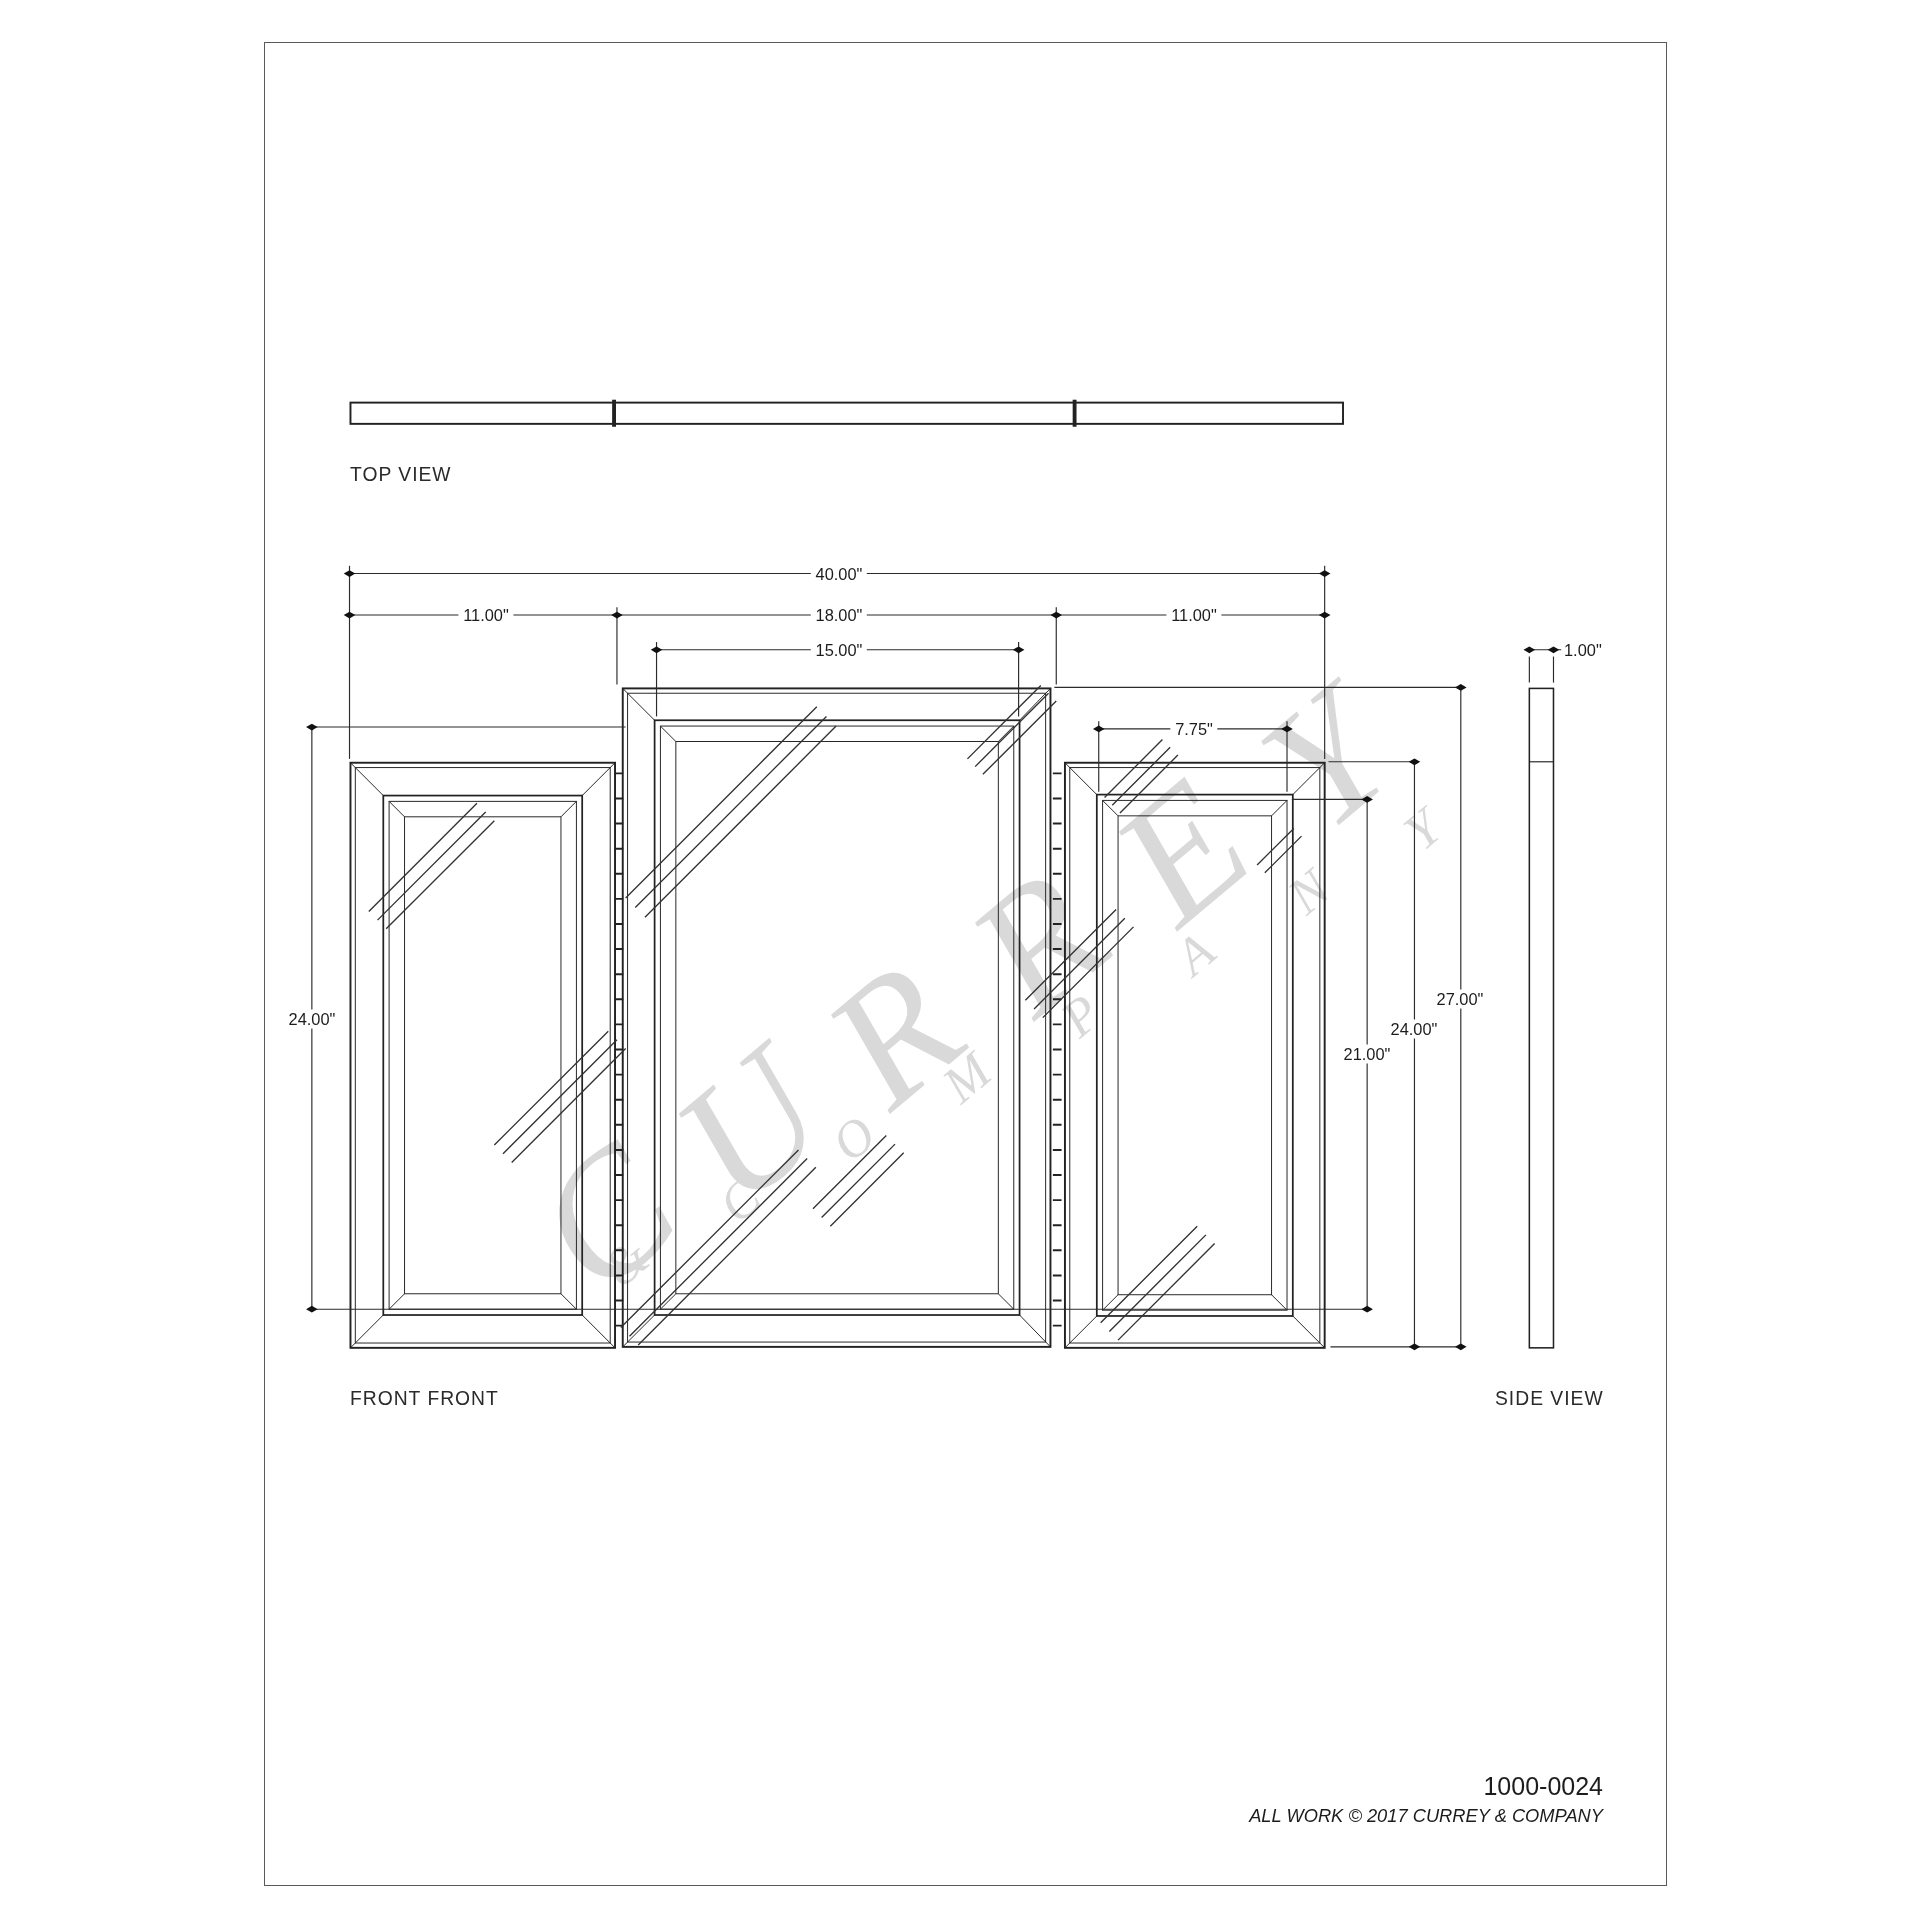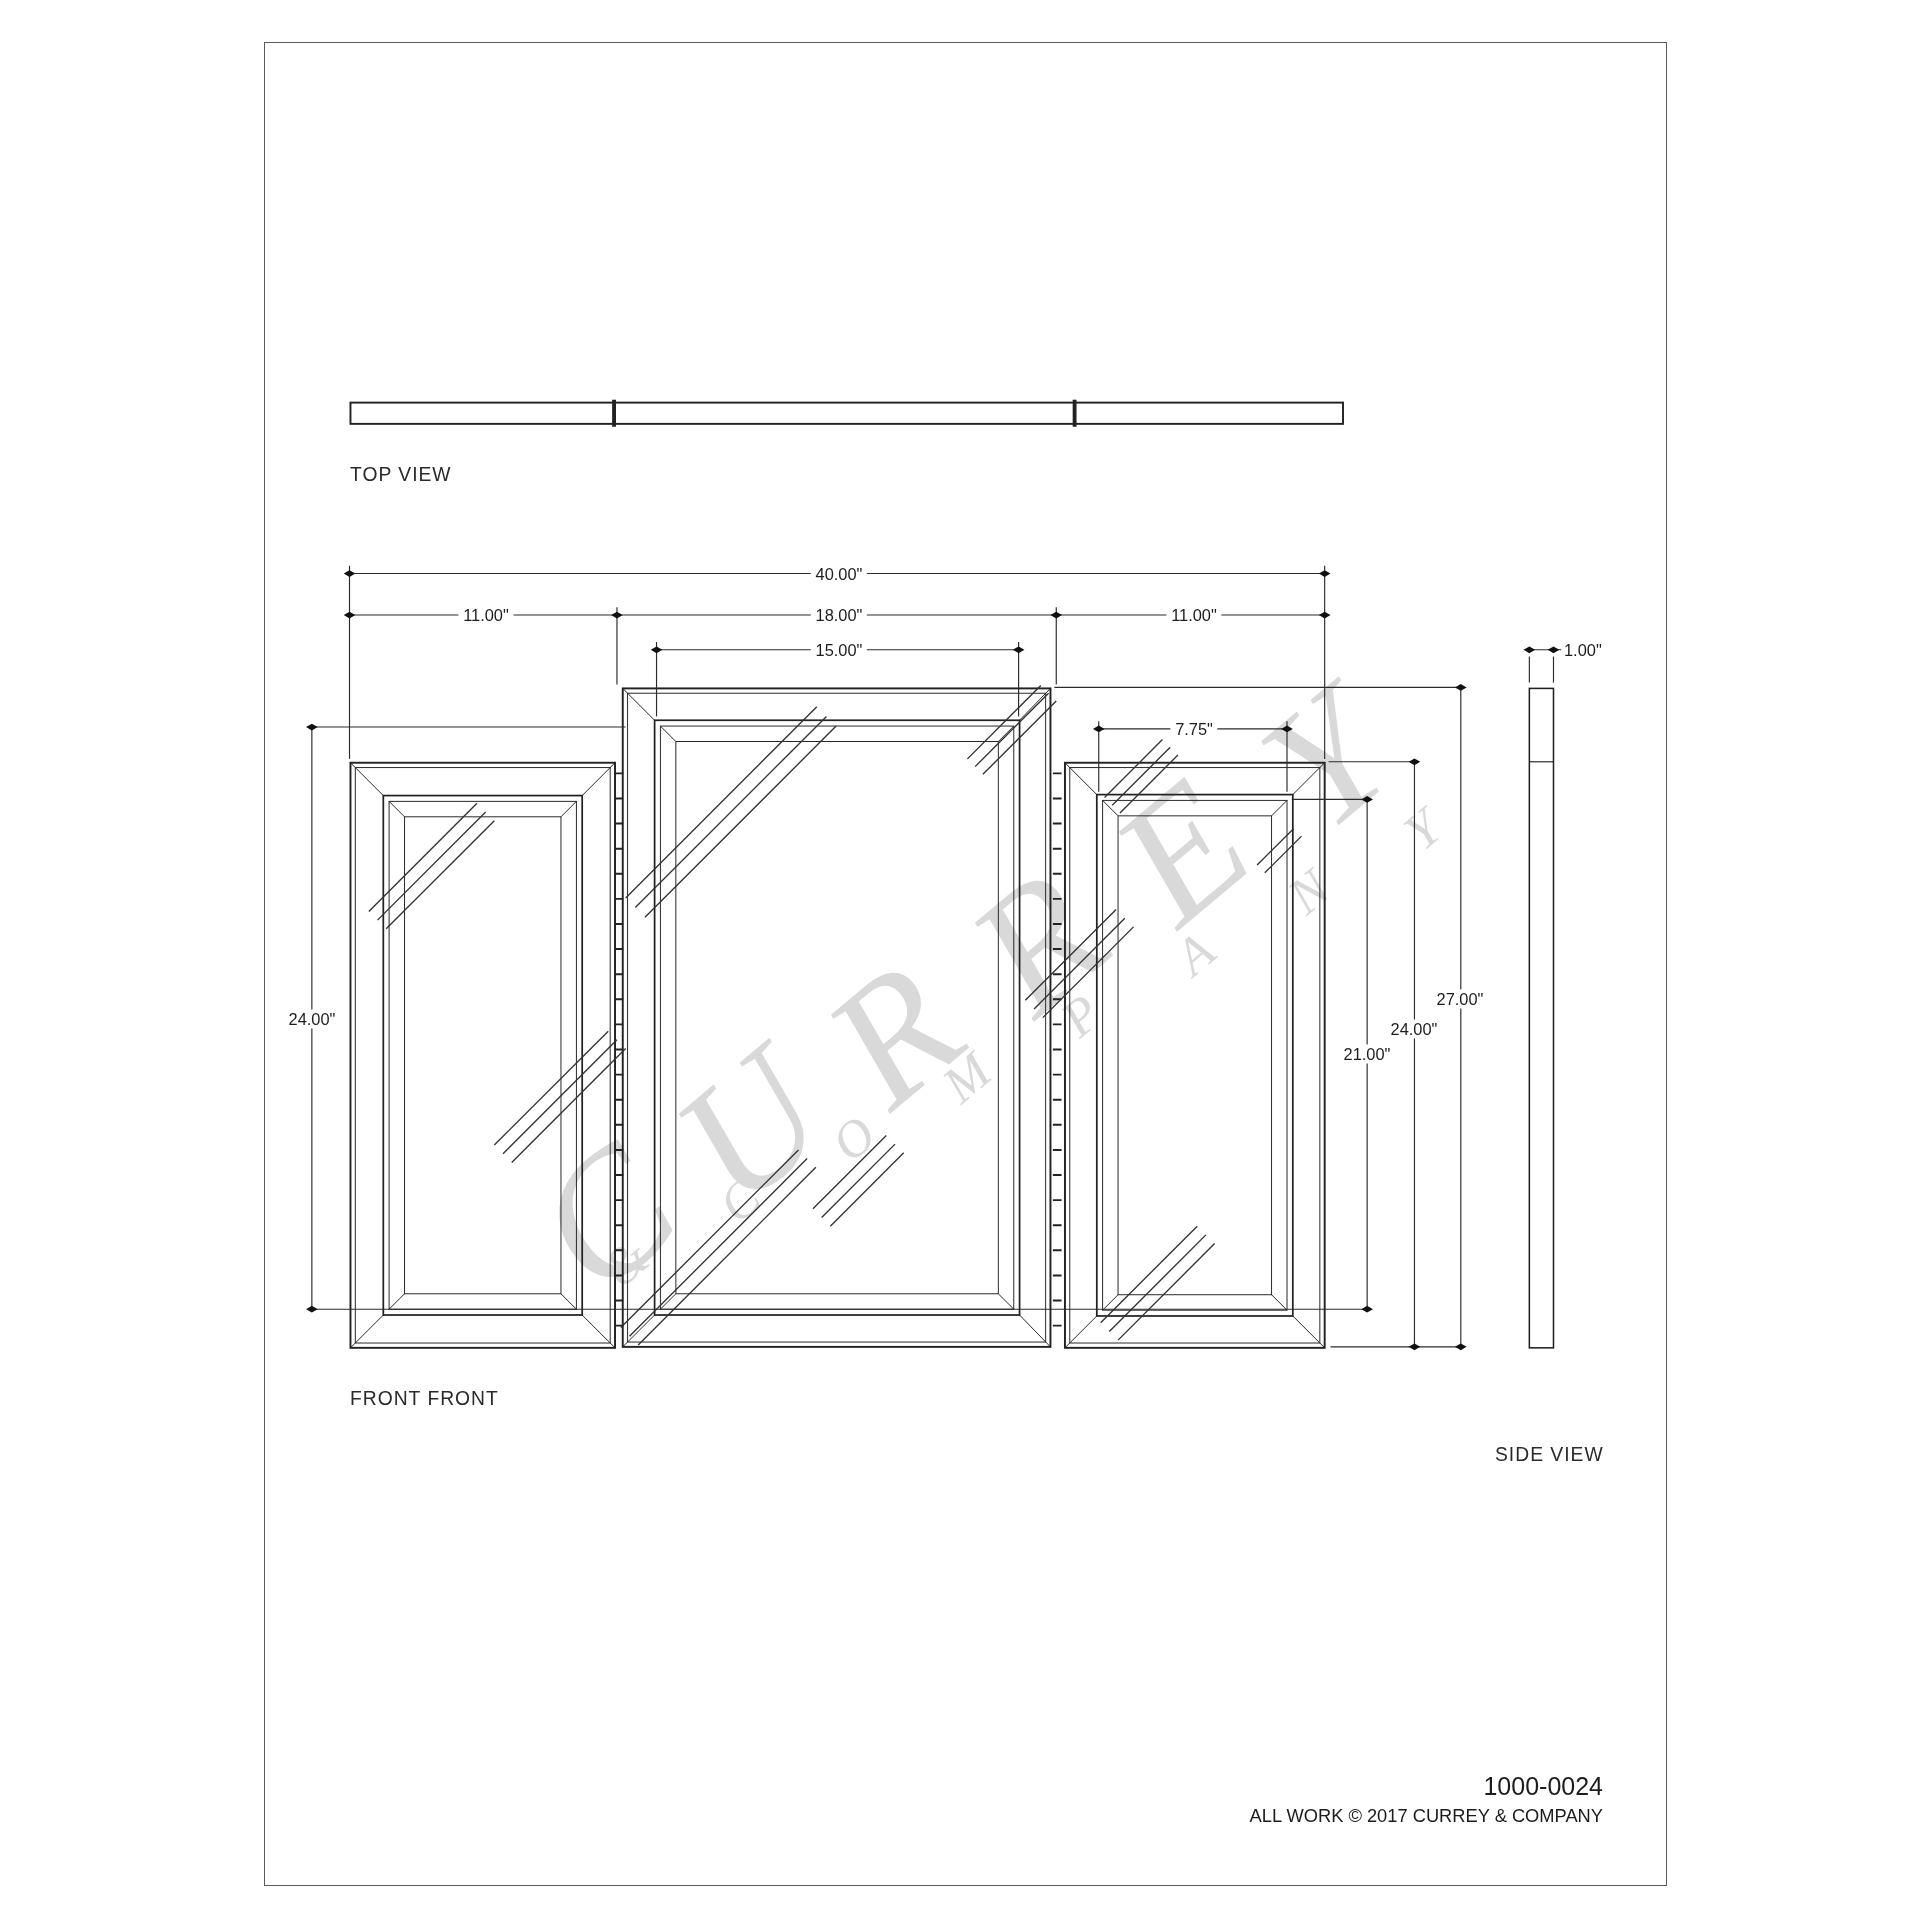--- a/index.html
+++ b/index.html
@@ -12,21 +12,21 @@
              color:#d9d9d9;font-family:"Liberation Serif",serif;font-style:italic;
              line-height:1;user-select:none;}
   #linework{position:absolute;inset:0;z-index:2;}
   .lbl{position:absolute;z-index:3;color:#1c1c1c;font-size:16.4px;white-space:nowrap;
        background:#fff;padding:0 4.8px;transform:translate(-50%,-50%);}
   .lbl-plain{background:transparent;padding:0;transform:translate(0,-50%);}
   .view-title{position:absolute;z-index:3;color:#2a2a2a;font-size:19.3px;letter-spacing:1px;
               white-space:nowrap;transform:translate(0,-50%);text-align:right;}
   .tb{position:absolute;z-index:3;color:#1c1c1c;white-space:nowrap;text-align:right;}
   #part-number{right:328px;top:1772px;font-size:25px;}
-  #copyright{right:328px;top:1805px;font-size:18.3px;}
+  #copyright{right:328px;top:1805px;font-size:18.3px;font-style:italic;}
 </style>
 </head>
 <body>
 
 <div id="stage">
 
   <div id="sheet-border"></div>
 
   <div id="wm">
       <span class="wm-letter" style="left: 606px; top: 1218px; font-size: 174px;">C</span>
@@ -168,19 +168,19 @@
   <span class="lbl" style="left:839px;top:650px">15.00"</span>
   <span class="lbl" style="left:1194px;top:729px">7.75"</span>
   <span class="lbl" style="left:312px;top:1019px">24.00"</span>
   <span class="lbl" style="left:1367px;top:1054px">21.00"</span>
   <span class="lbl" style="left:1414px;top:1029px">24.00"</span>
   <span class="lbl" style="left:1460px;top:999px">27.00"</span>
   <span class="lbl lbl-plain" style="left:1564px;top:650px">1.00"</span>
 
   <span class="view-title" style="left:350px;top:475px">TOP VIEW</span>
   <span class="view-title" style="left:350px;top:1399px">FRONT FRONT</span>
-  <span class="view-title" style="left:1495px;top:1455px">SIDE VIEW</span>
+  <span class="view-title" style="left:1495px;top:1399px">SIDE VIEW</span>
 
   <span class="tb" id="part-number">1000-0024</span>
   <span class="tb" id="copyright">ALL WORK © 2017 CURREY &amp; COMPANY</span>
 
 </div>
 
 
 </body></html>

